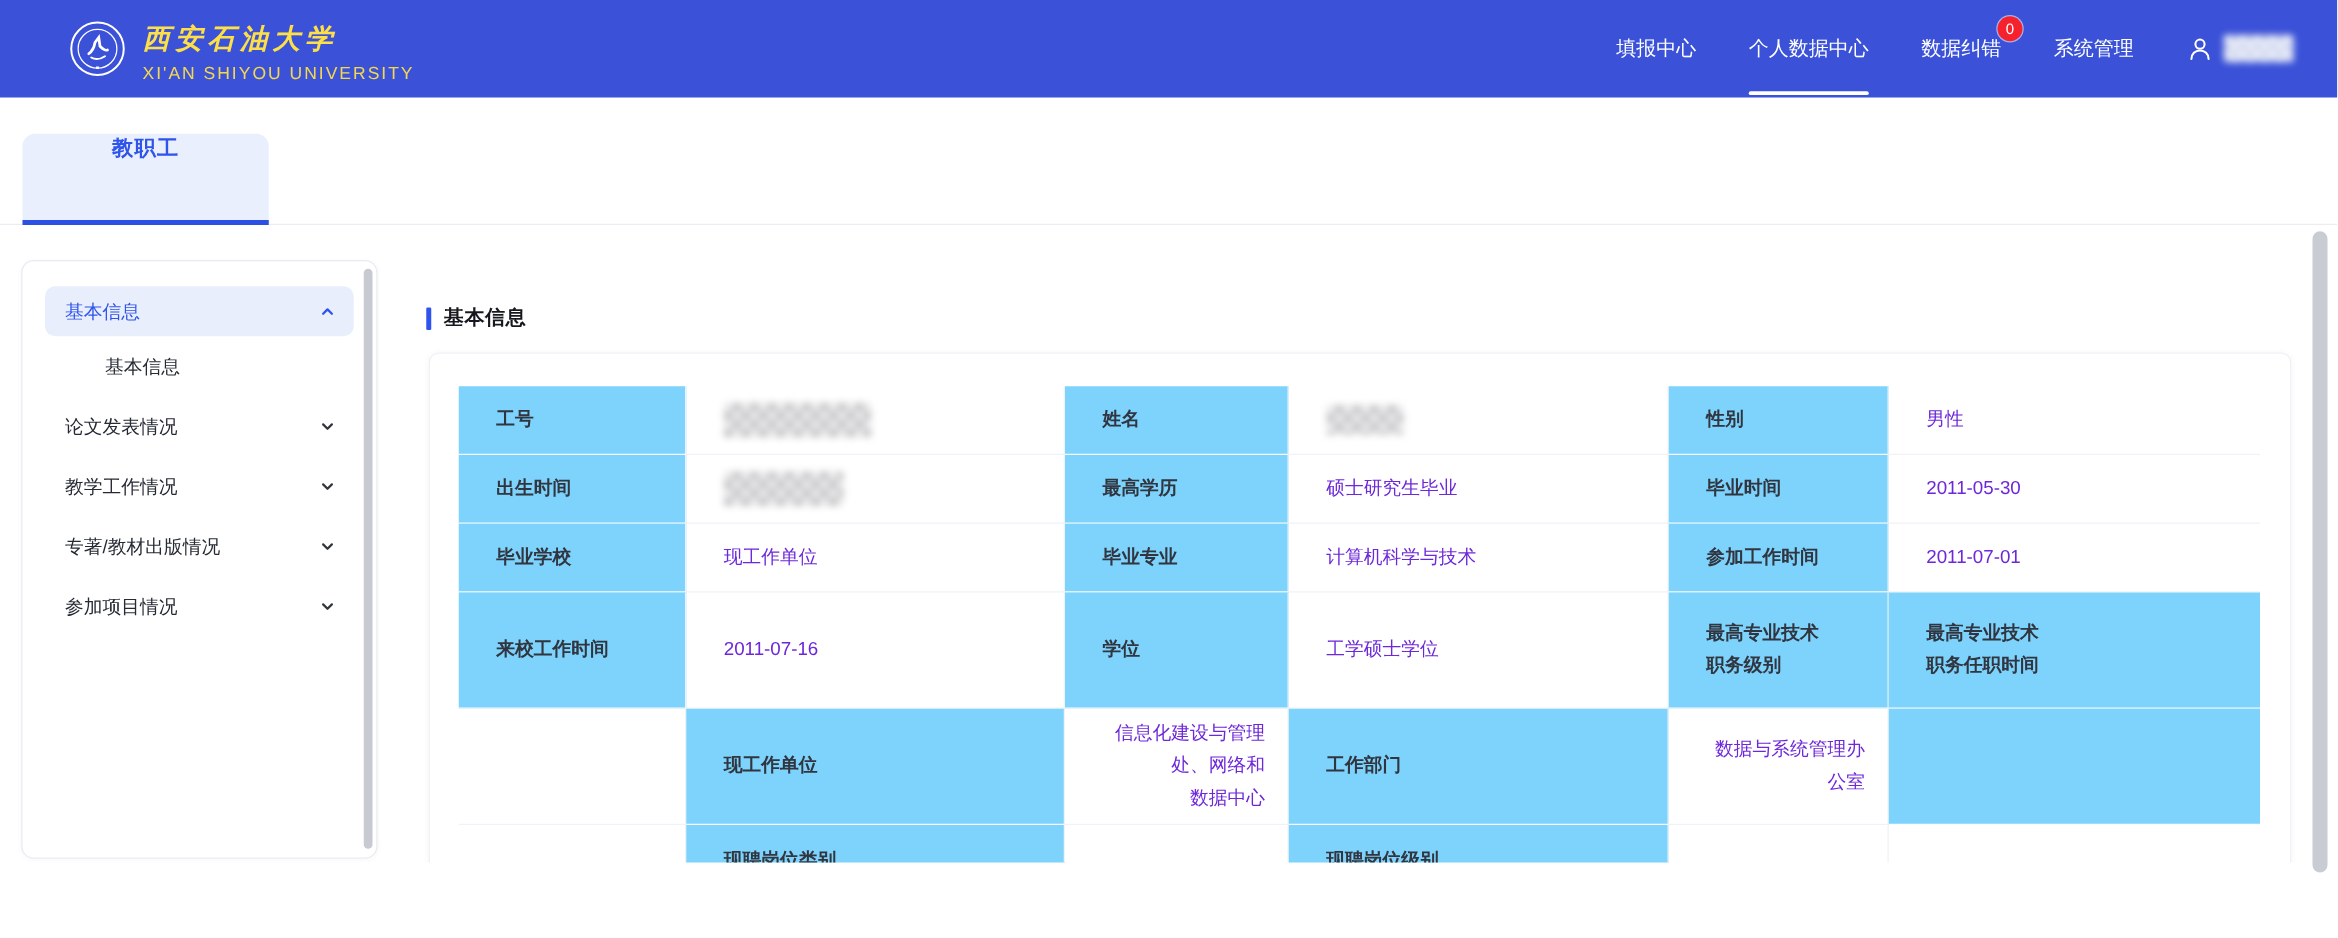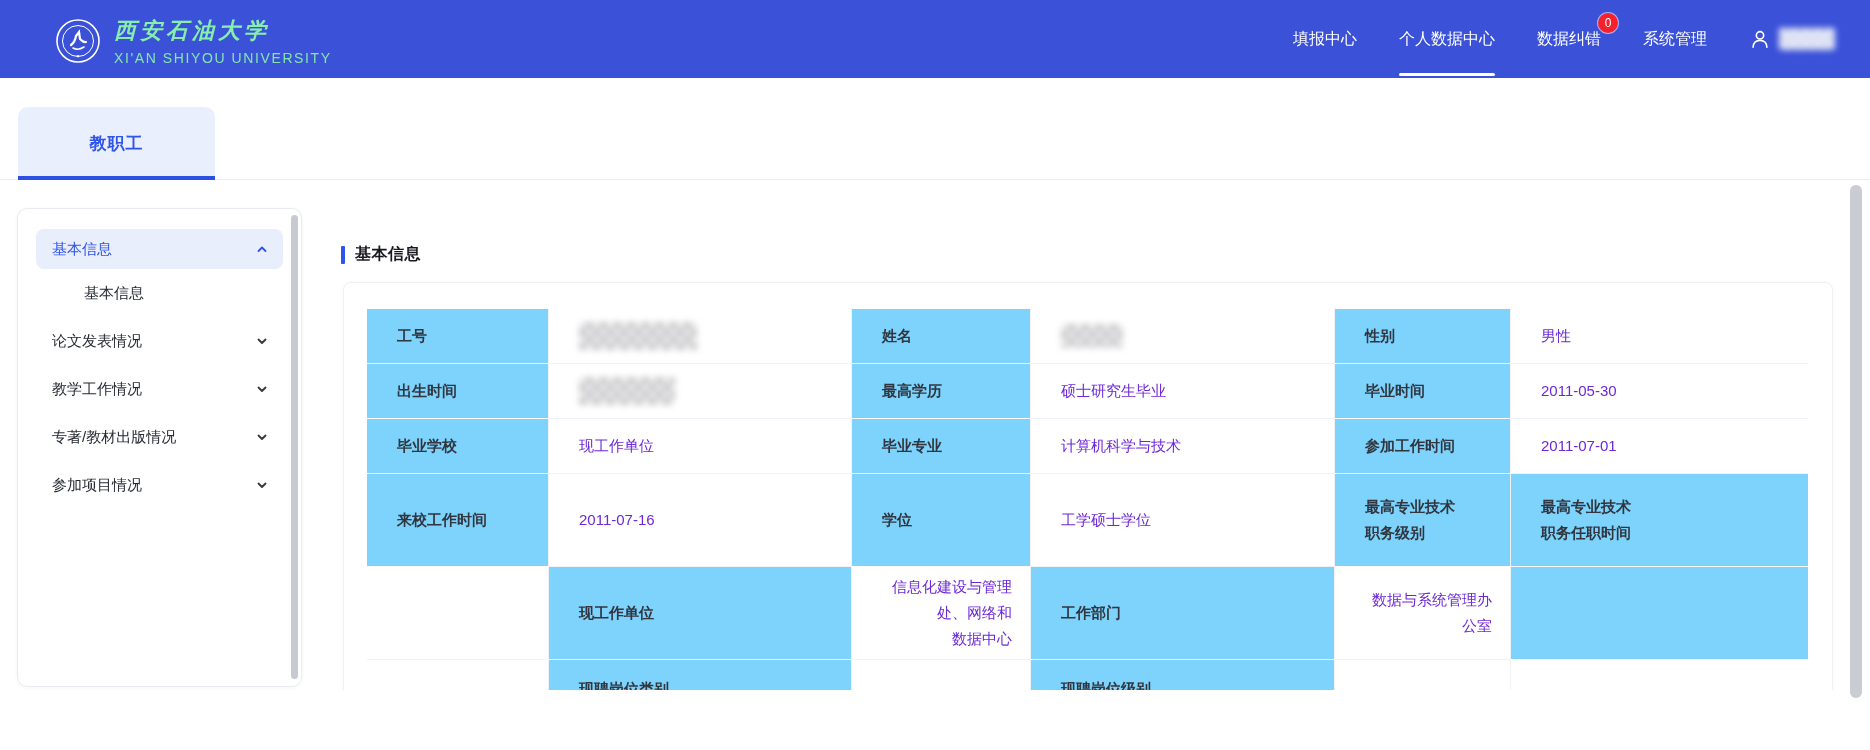--- a/index.html
+++ b/index.html
@@ -2,42 +2,42 @@
 <html><head>
 <meta charset="utf-8">
 <style>
   * { margin:0; padding:0; box-sizing:border-box; }
   html,body { width:1870px; height:750px; overflow:hidden; background:#fff;
     font-family:"Liberation Sans","DejaVu Sans",sans-serif; }
   .page { position:relative; width:1870px; height:750px; background:#fff; overflow:hidden; }
 
   
   .header { position:absolute; left:0; top:0; width:1870px; height:78px; background:#3a51d8; }
-  .brand { position:absolute; left:55px; top:16px; display:flex; align-items:center; gap:13px; color:#86efac; }
+  .brand { position:absolute; left:55px; top:16px; display:flex; align-items:flex-start; gap:13px; color:#fde047; }
   .seal { width:46px; height:46px; }
   .brand-text .cn { font-size:22px; font-weight:bold; font-style:italic; letter-spacing:4px;
     font-family:"Liberation Serif","DejaVu Serif",serif; }
   .brand-text .en { font-size:14px; letter-spacing:1.6px; margin-top:4px; font-weight:normal; opacity:.95; }
   .nav { position:absolute; right:35px; top:0; height:78px; display:flex; align-items:center; gap:42px; }
   .nav-item { position:relative; color:#fff; font-size:16px; height:78px; display:flex; align-items:center; cursor:pointer; }
   .nav-underline { display:none; position:absolute; left:0; right:0; bottom:2px; height:3px; background:#fff; border-radius:2px; }
   .nav-item.active .nav-underline { display:block; }
   .badge { position:absolute; top:13px; right:-17px; min-width:20px; height:20px; border-radius:10px;
     background:#f5222d; color:#fff; font-size:12px; display:flex; align-items:center; justify-content:center;
     box-shadow:0 0 0 1px rgba(255,255,255,.55); }
   .user { display:flex; align-items:center; gap:8px; height:78px; cursor:pointer; }
   .blur { filter:blur(3px); border-radius:2px;
     background:repeating-conic-gradient(#c7c7c9 0% 25%, #ebebed 0% 50%) 0 0 / 14px 14px; }
   .user-blur { width:56px; height:22px;
     background:repeating-conic-gradient(#cdd4ee 0% 25%, #eef1fa 0% 50%) 0 0 / 12px 12px; }
 
   
   .strip-line { position:absolute; left:0; top:179px; width:1870px; height:1px; background:#ecedf2; }
   .tab { position:absolute; left:18px; top:107px; width:197px; height:73px; background:#e9effd;
-    border-radius:10px 10px 0 0; display:flex; align-items:center; justify-content:center; cursor:pointer; }
+    border-radius:10px 10px 0 0; display:flex; align-items:flex-start; justify-content:center; cursor:pointer; }
   .tab-label { color:#2f54eb; font-size:17px; font-weight:bold; letter-spacing:1px; }
   .tab-bar { position:absolute; left:0; bottom:0; width:100%; height:4px; background:#2b50e2; }
 
   
   .sidebar { position:absolute; left:17px; top:208px; width:285px; height:479px; background:#fff;
     border:1px solid #e9ebf1; border-radius:10px; box-shadow:0 1px 4px rgba(30,40,90,.04); padding:20px 18px; }
   .side-scroll { position:absolute; top:6px; right:3px; width:7px; height:464px; background:#c7cad1; border-radius:4px; cursor:pointer; }
   .group-head { height:40px; border-radius:8px; display:flex; align-items:center; justify-content:space-between;
     padding:0 14px 0 16px; font-size:15px; color:#262a33; cursor:pointer; }
   .group-head.selected { background:#e8eefc; color:#2f54eb; }

